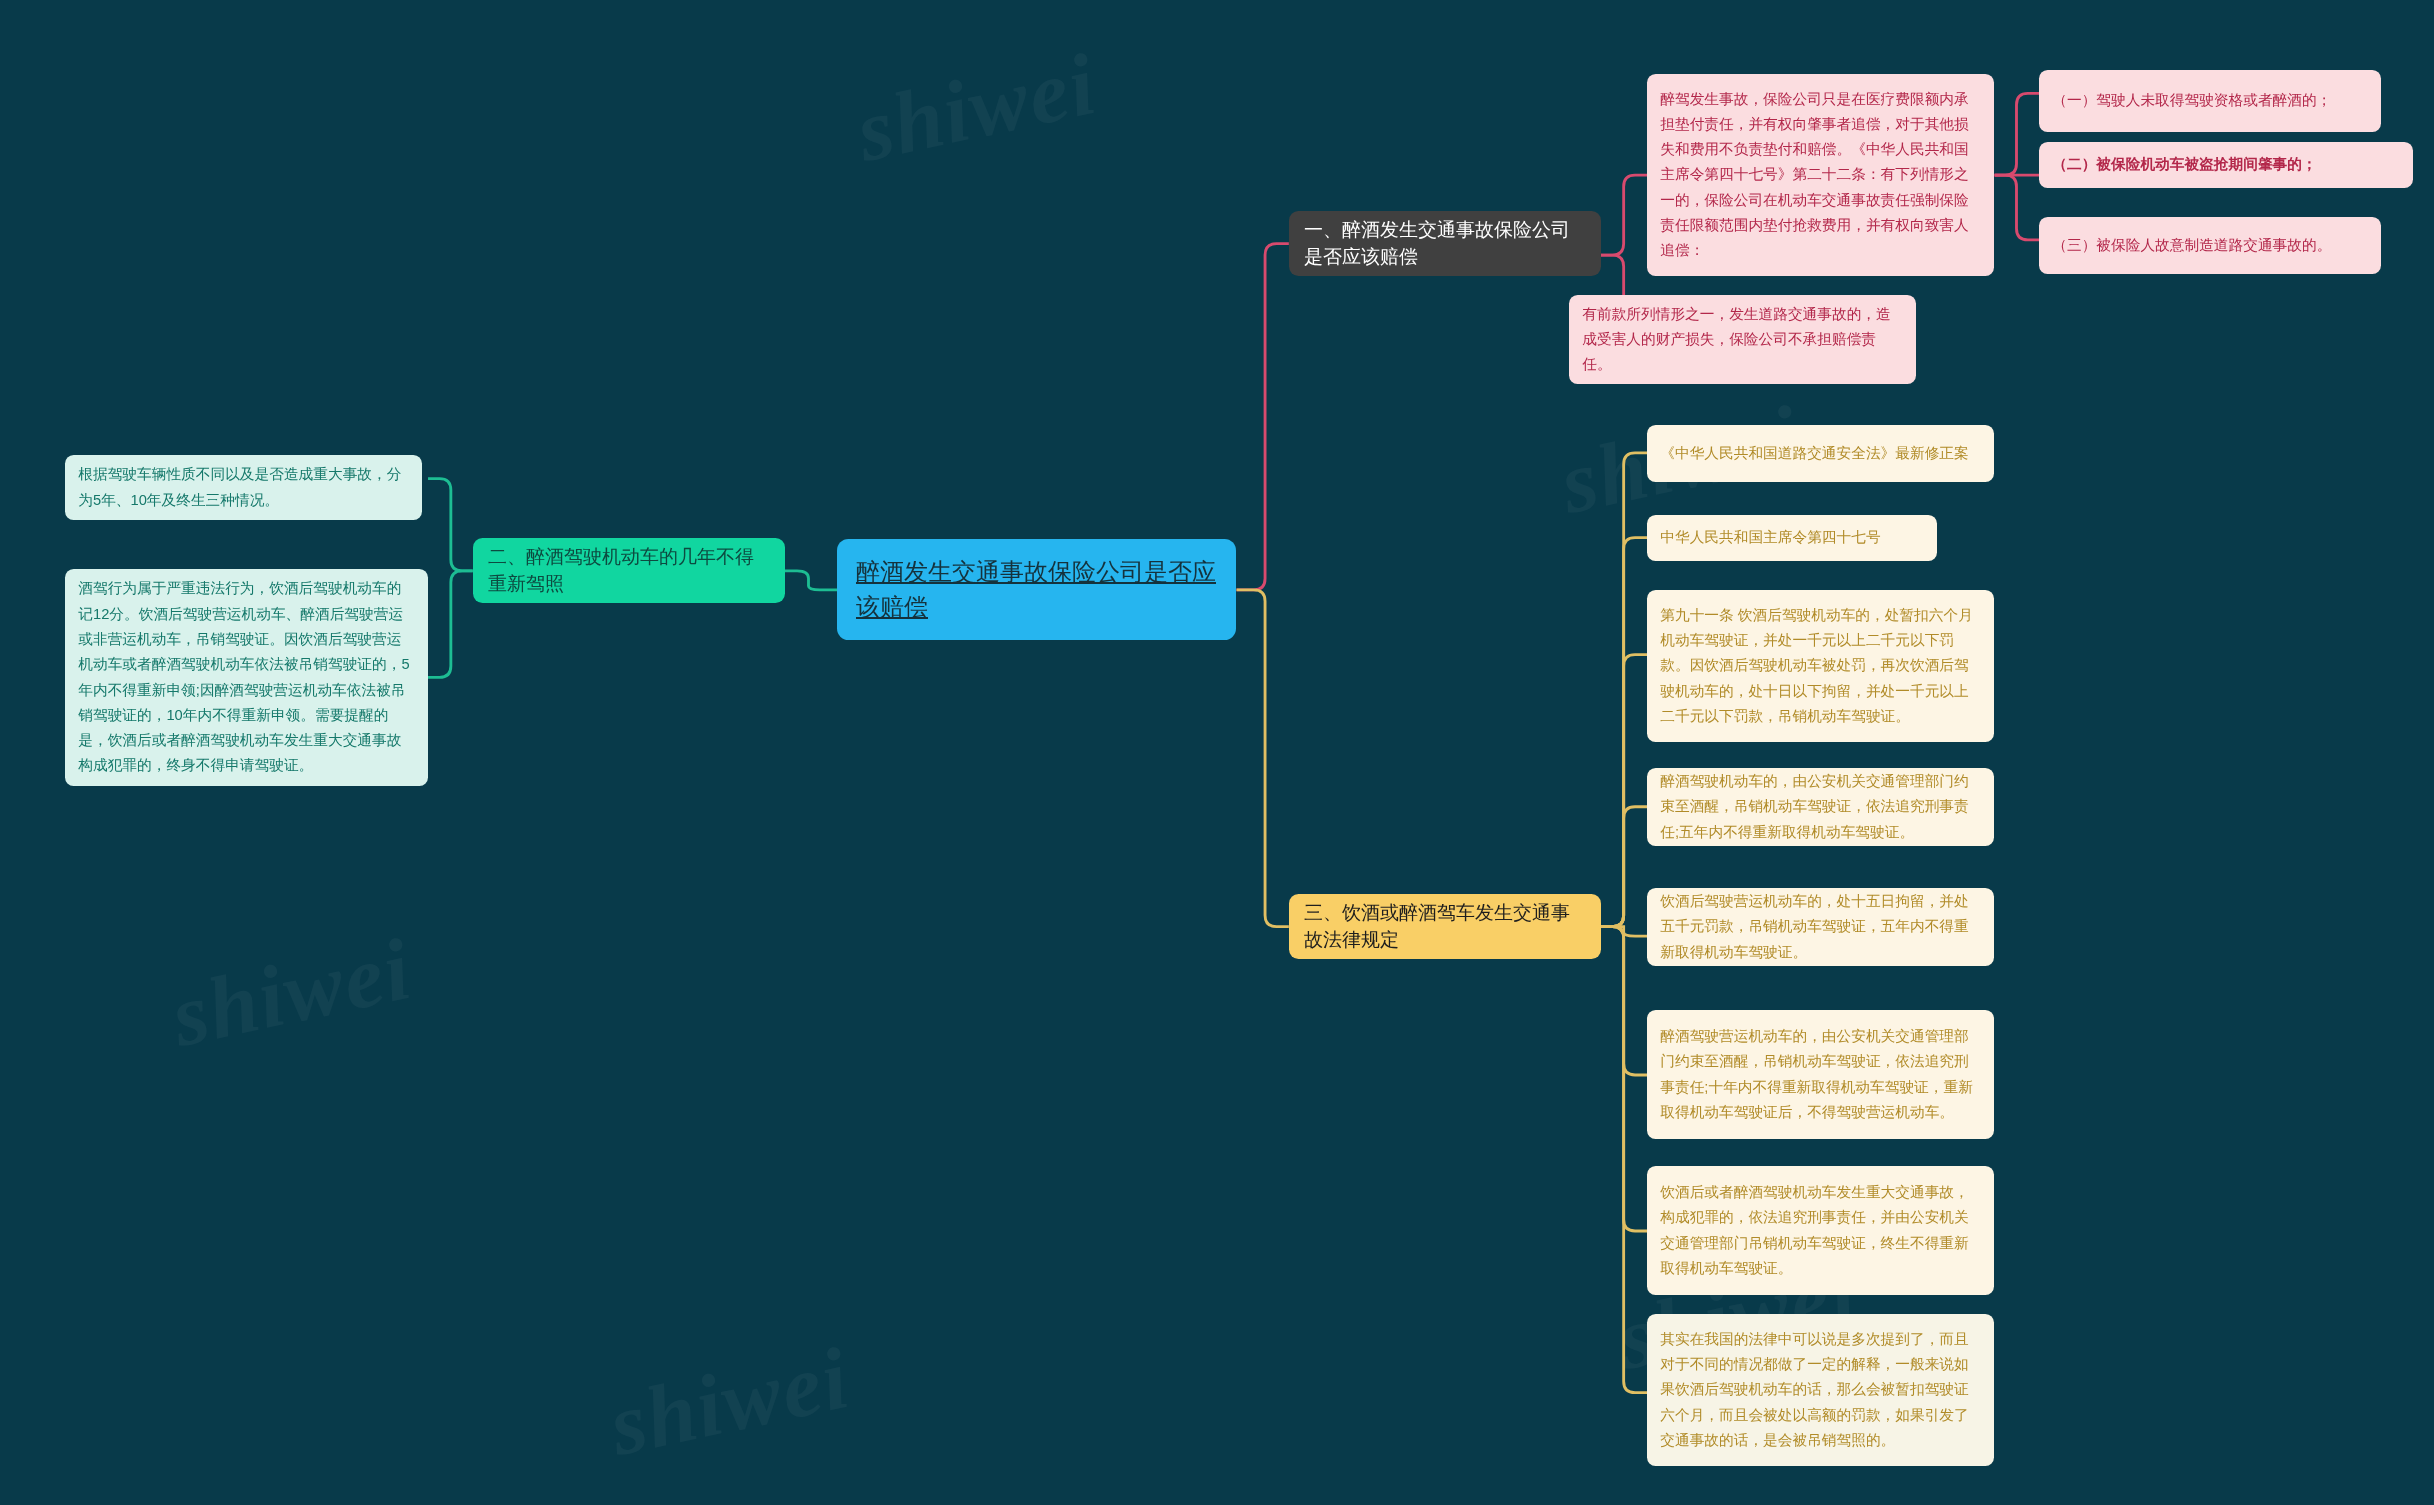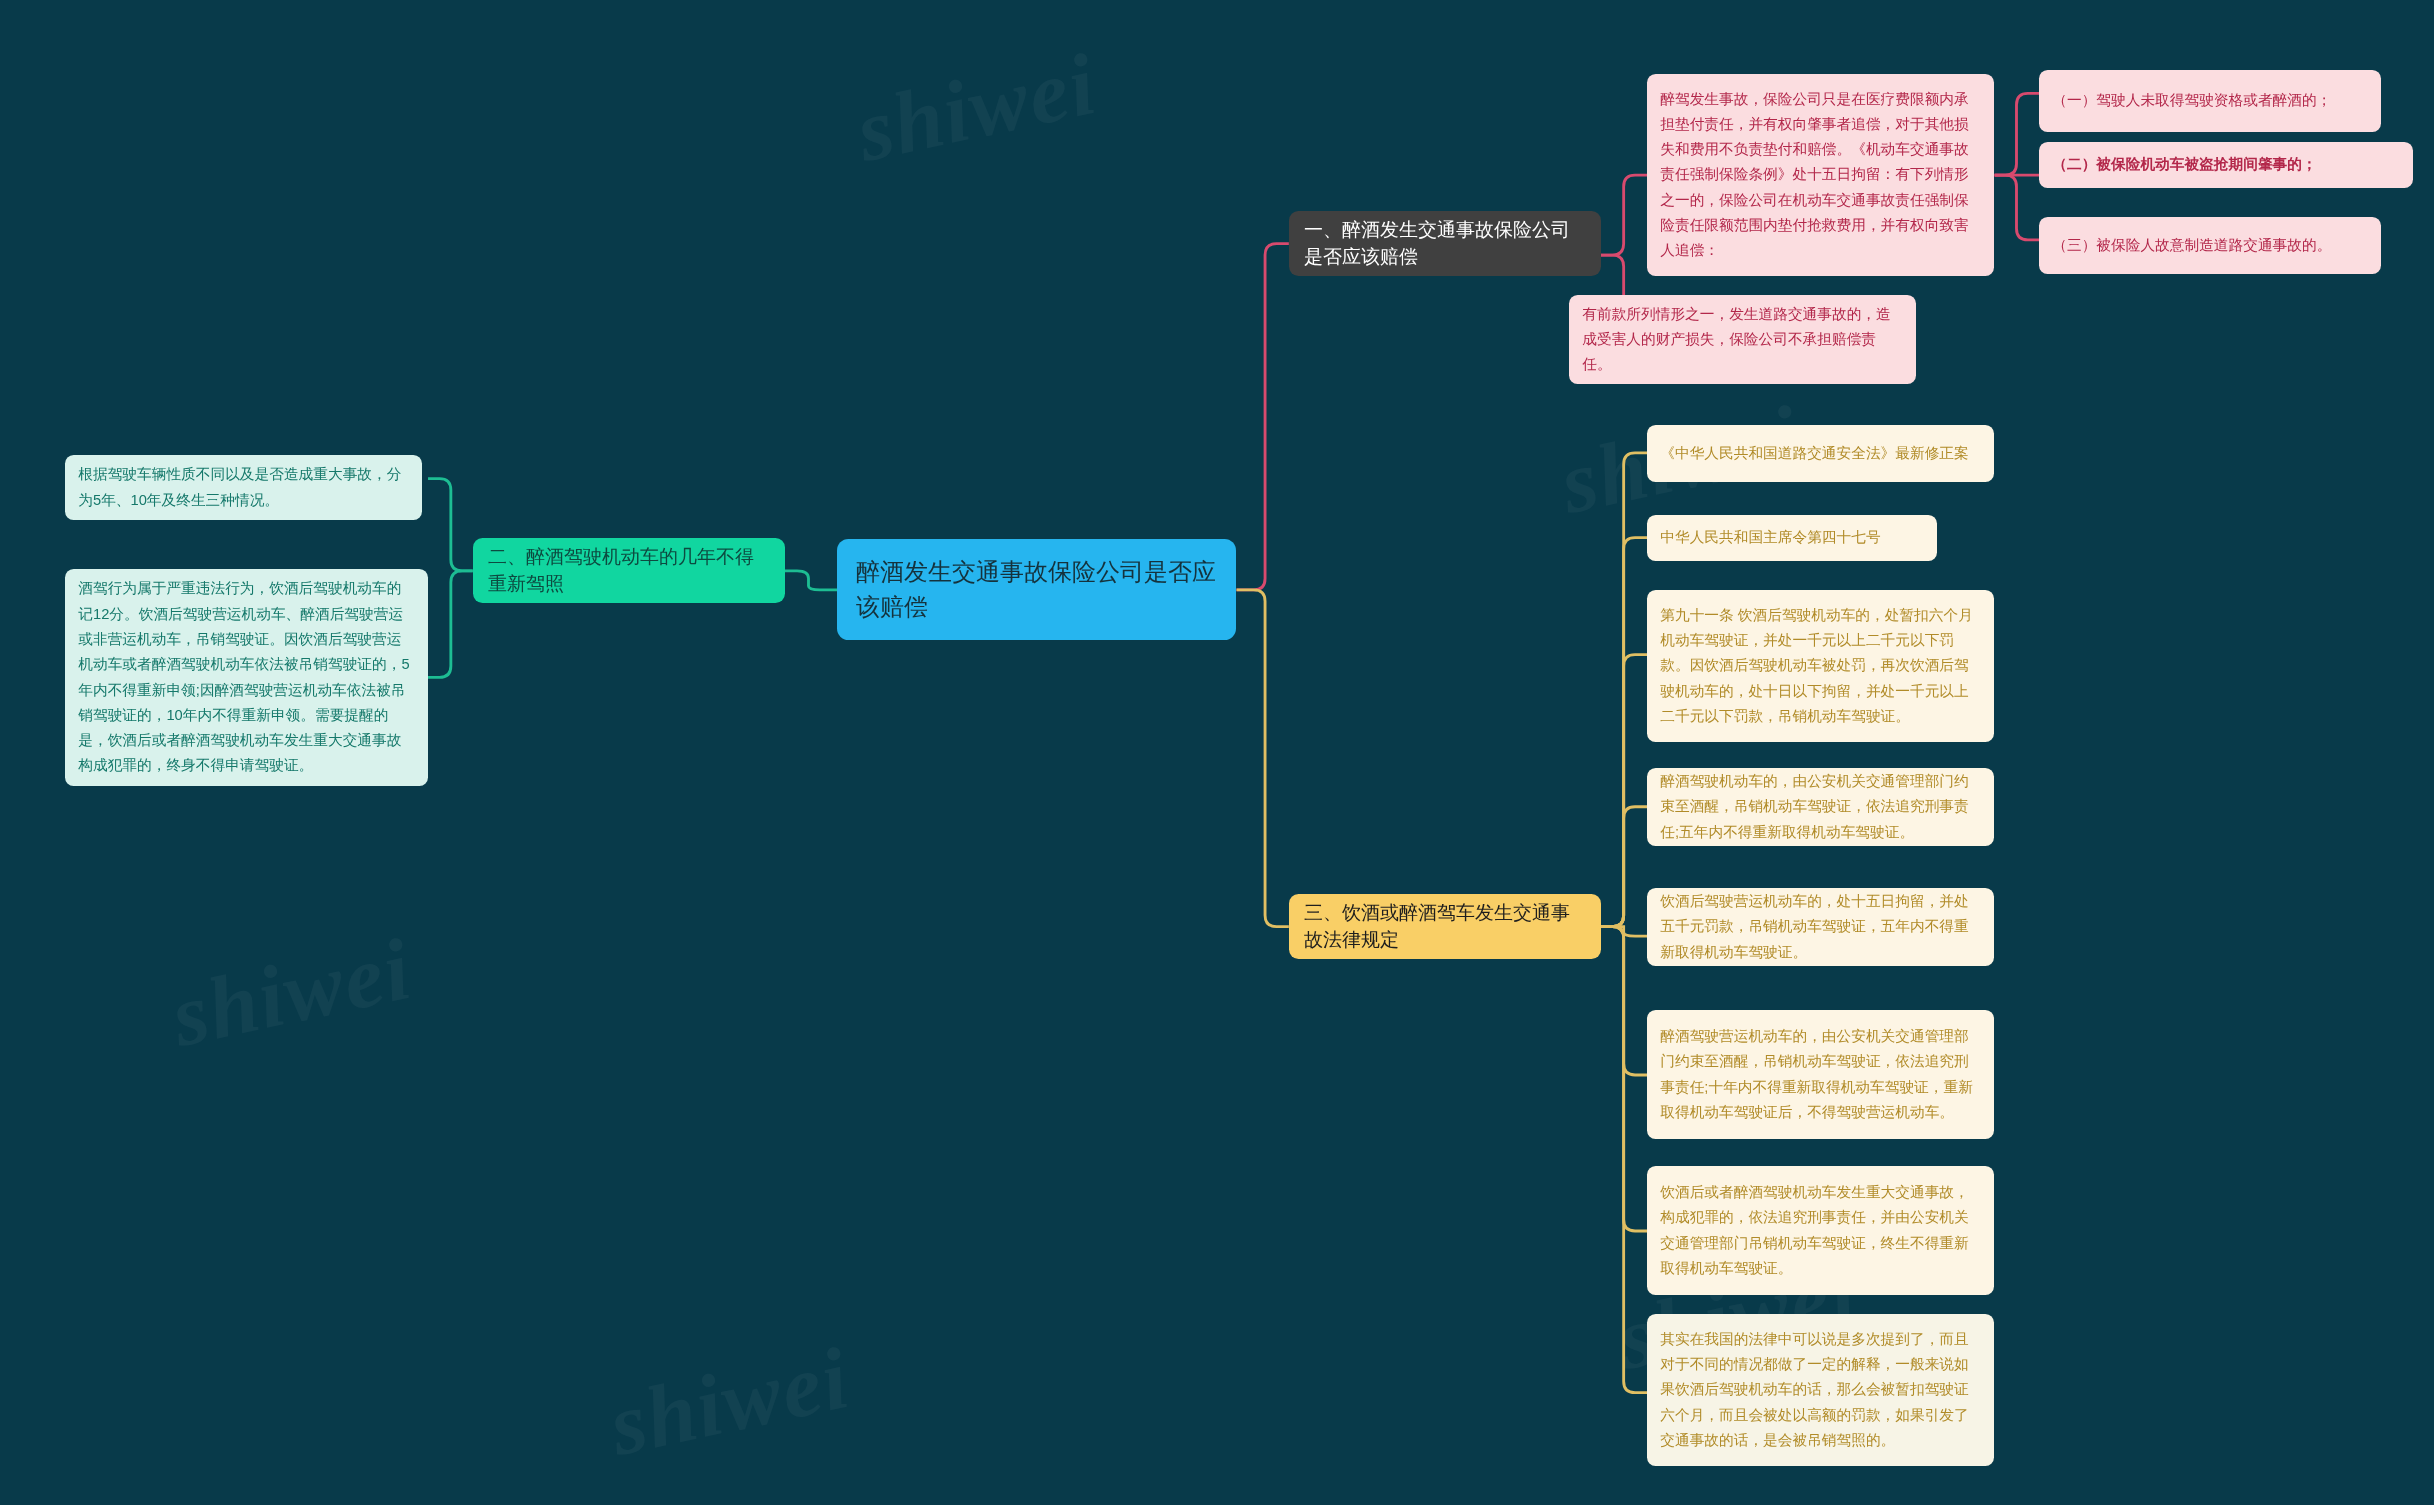--- a/index.html
+++ b/index.html
@@ -122,30 +122,30 @@
     <path d="M1683 974 L1695 974 Q1707 974 1707 962 L1707 488 Q1707 476 1719 476 L1732 476" fill="none" stroke="#e0bf63" stroke-width="3"></path>
     <path d="M1683 974 L1695 974 Q1707 974 1707 962 L1707 577 Q1707 565 1719 565 L1732 565" fill="none" stroke="#e0bf63" stroke-width="3"></path>
     <path d="M1683 974 L1695 974 Q1707 974 1707 962 L1707 700 Q1707 688 1719 688 L1732 688" fill="none" stroke="#e0bf63" stroke-width="3"></path>
     <path d="M1683 974 L1695 974 Q1707 974 1707 962 L1707 860 Q1707 848 1719 848 L1732 848" fill="none" stroke="#e0bf63" stroke-width="3"></path>
     <path d="M1683 974 L1695 974 Q1707 974 1707 974 L1707 980 Q1707 984 1719 984 L1732 984" fill="none" stroke="#e0bf63" stroke-width="3"></path>
     <path d="M1683 974 L1695 974 Q1707 974 1707 986 L1707 1118 Q1707 1130 1719 1130 L1732 1130" fill="none" stroke="#e0bf63" stroke-width="3"></path>
     <path d="M1683 974 L1695 974 Q1707 974 1707 986 L1707 1282 Q1707 1294 1719 1294 L1732 1294" fill="none" stroke="#e0bf63" stroke-width="3"></path>
     <path d="M1683 974 L1695 974 Q1707 974 1707 986 L1707 1452 Q1707 1464 1719 1464 L1732 1464" fill="none" stroke="#e0bf63" stroke-width="3"></path>
   </svg>
 
-  <div class="node n-root" style="left:837px; top:539px; width:399px; height:101px;">
+  <div class="node n-root" style="left:837px; top:539px; width:399px; height:101px;text-decoration:underline;">
     <span class="txt">醉酒发生交通事故保险公司是否应该赔偿</span>
   </div>
 
   <div class="node n-branch n-b1" style="left:1289px; top:211px; width:312px; height:65px;">
     <span class="txt">一、醉酒发生交通事故保险公司是否应该赔偿</span>
   </div>
 
   <div class="node leaf leaf-pink" style="left:1647px; top:74px; width:347px; height:202px;">
-    <span class="txt">醉驾发生事故，保险公司只是在医疗费限额内承担垫付责任，并有权向肇事者追偿，对于其他损失和费用不负责垫付和赔偿。《机动车交通事故责任强制保险条例》处十五日拘留：有下列情形之一的，保险公司在机动车交通事故责任强制保险责任限额范围内垫付抢救费用，并有权向致害人追偿：</span>
+    <span class="txt">醉驾发生事故，保险公司只是在医疗费限额内承担垫付责任，并有权向肇事者追偿，对于其他损失和费用不负责垫付和赔偿。《中华人民共和国主席令第四十七号》第二十二条：有下列情形之一的，保险公司在机动车交通事故责任强制保险责任限额范围内垫付抢救费用，并有权向致害人追偿：</span>
   </div>
 
   <div class="node leaf leaf-pink" style="left:2039px; top:70px; width:342px; height:62px;">
     <span class="txt">（一）驾驶人未取得驾驶资格或者醉酒的；</span>
   </div>
   <div class="node leaf leaf-pink" style="left:2039px; top:142px; width:374px; height:46px;font-weight:bold;">
     <span class="txt">（二）被保险机动车被盗抢期间肇事的；</span>
   </div>
   <div class="node leaf leaf-pink" style="left:2039px; top:217px; width:342px; height:57px;">
     <span class="txt">（三）被保险人故意制造道路交通事故的。</span>

